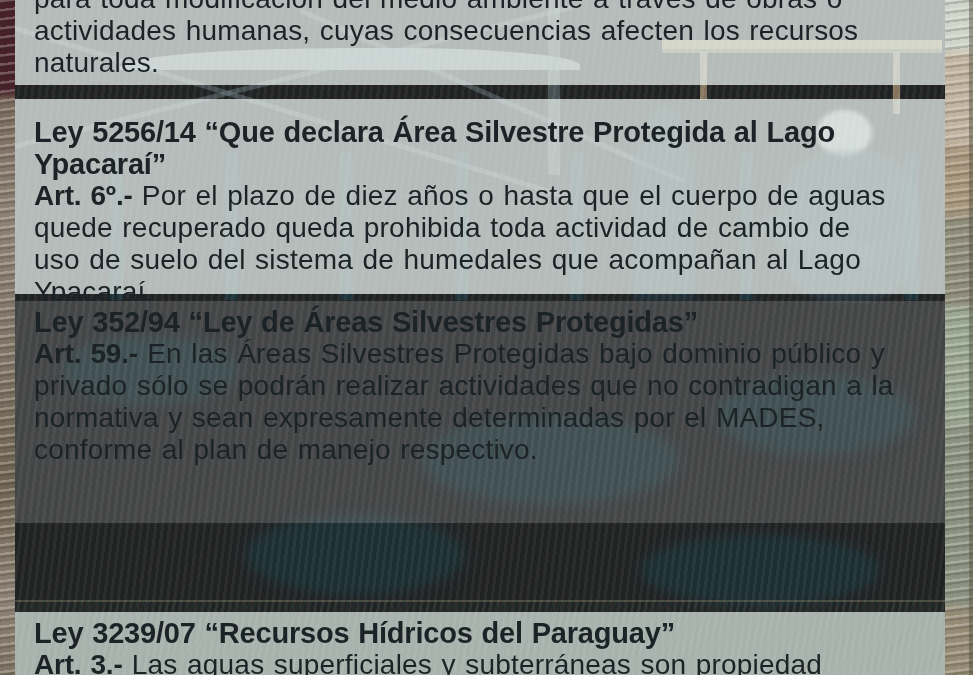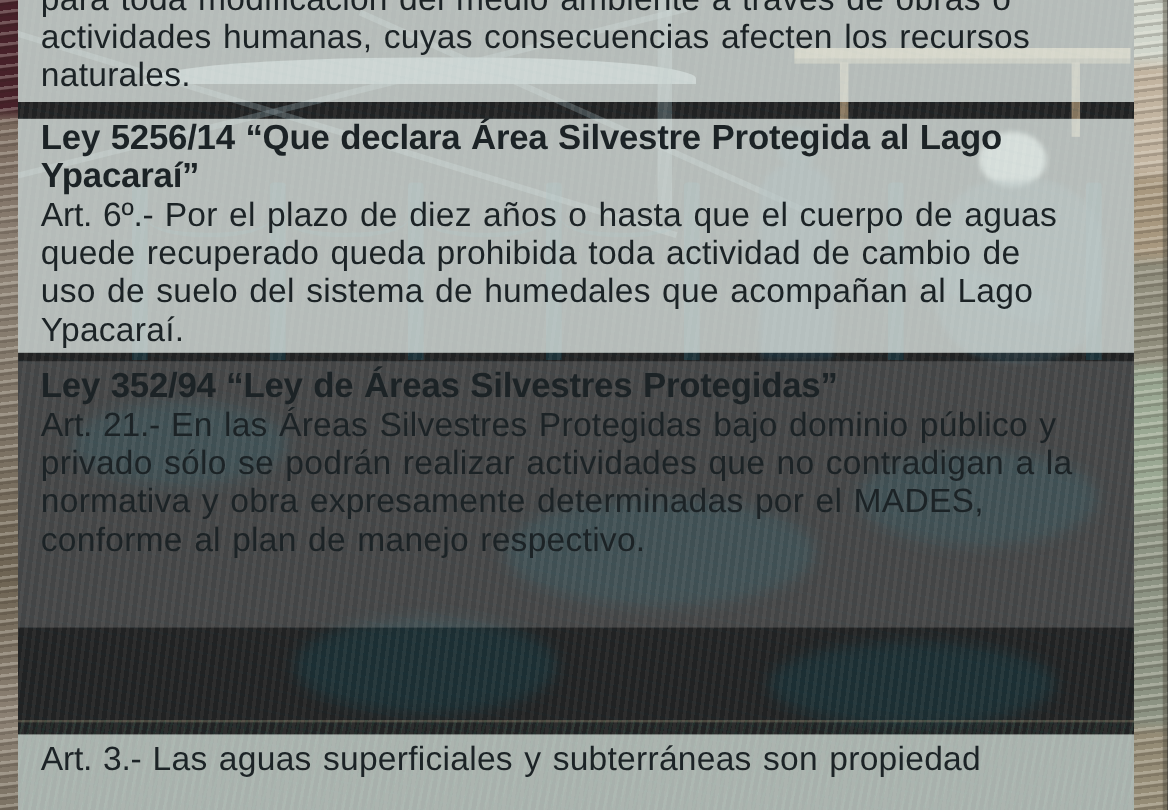--- a/index.html
+++ b/index.html
@@ -86,28 +86,28 @@
     background:rgba(120,110,90,.5); }
 
   
   .panel {
     position:absolute; left:15px; width:930px; box-sizing:border-box;
     padding:0 46px 0 19px; color:#1c2326; z-index:2;
   }
   .panel p, .panel h2 { margin:0; }
   .panel-intro   { top:-17px; height:102px; background:rgba(233,242,238,.74);
     font-size:27px; line-height:28px; letter-spacing:.1px; word-spacing:1px; }
-  .panel-ley5256 { top:99px;  height:195px; background:rgba(233,242,238,.74); padding-top:0; }
+  .panel-ley5256 { top:99px;  height:195px; background:rgba(233,242,238,.74); padding-top:17px; }
   .panel-ley352  { top:301px; height:222px; background:rgba(255,255,255,.16); padding-top:5px; }
   .panel-ley3239 { top:612px; height:68px;  background:rgba(238,250,243,.66); padding-top:5px; }
   .heading { font-size:29px; line-height:32px; font-weight:bold; letter-spacing:-.2px;
     word-spacing:1px; }
   .body { font-size:28px; line-height:32px; font-weight:400; letter-spacing:.2px;
     word-spacing:1.5px; }
-  .art { font-weight:normal; letter-spacing:-.2px; margin-right:.33em; }
+  .art { font-weight:bold; letter-spacing:-.2px; margin-right:.33em; }
 </style>
 </head>
 <body>
 
 <div class="stage">
 
   <div class="photo">
     <div class="ph-base"></div>
     <div class="ph-hill-bump"></div>
     <div class="ph-truss-pole"></div>
@@ -157,20 +157,21 @@
     <p class="body">para toda modificación del medio ambiente a través de obras o actividades humanas, cuyas consecuencias afecten los recursos naturales.</p>
   </section>
 
   <section class="panel panel-ley5256">
     <h2 class="heading">Ley 5256/14 “Que declara Área Silvestre Protegida al Lago Ypacaraí”</h2>
     <p class="body"><strong class="art">Art. 6º.-</strong><span>Por el plazo de diez años o hasta que el cuerpo de aguas quede recuperado queda prohibida toda actividad de cambio de uso de suelo del sistema de humedales que acompañan al Lago Ypacaraí.</span></p>
   </section>
 
   <section class="panel panel-ley352">
     <h2 class="heading">Ley 352/94 “Ley de Áreas Silvestres Protegidas”</h2>
-    <p class="body"><strong class="art">Art. 21.-</strong><span>En las Áreas Silvestres Protegidas bajo dominio público y privado sólo se podrán realizar actividades que no contradigan a la normativa y obra expresamente determinadas por el MADES, conforme al plan de manejo respectivo.</span></p>
+    <p class="body"><strong class="art">Art. 59.-</strong><span>En las Áreas Silvestres Protegidas bajo dominio público y privado sólo se podrán realizar actividades que no contradigan a la normativa y sean expresamente determinadas por el MADES, conforme al plan de manejo respectivo.</span></p>
   </section>
 
   <section class="panel panel-ley3239">
+    <h2 class="heading">Ley 3239/07 “Recursos Hídricos del Paraguay”</h2>
     <p class="body"><strong class="art">Art. 3.-</strong><span>Las aguas superficiales y subterráneas son propiedad</span></p>
   </section>
 
 </div>
 
 </body></html>

